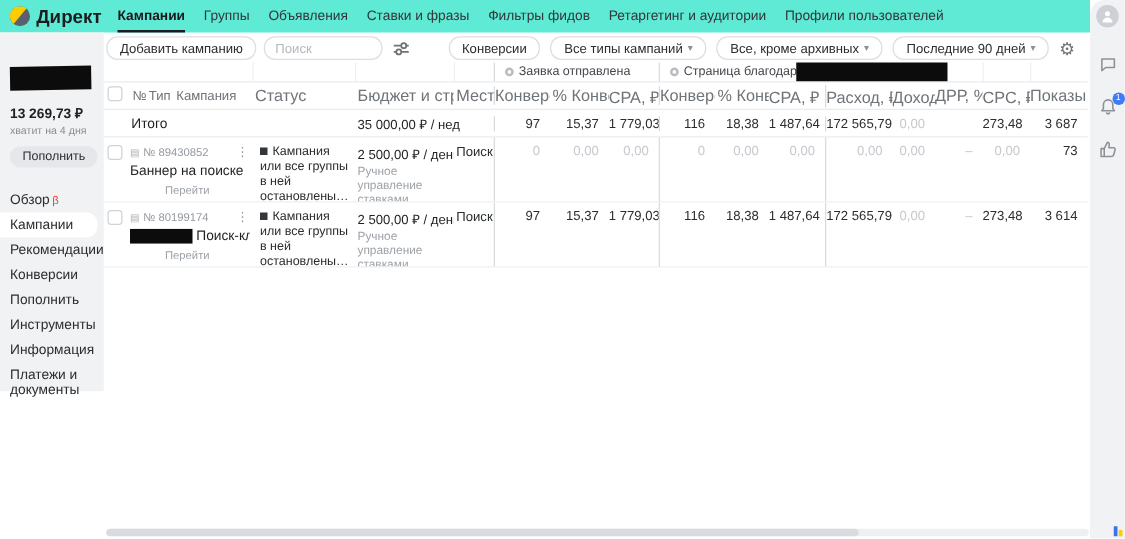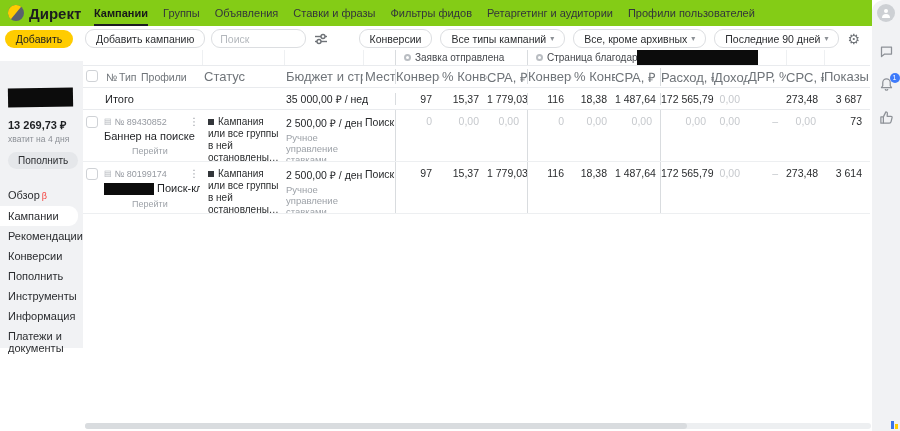--- a/index.html
+++ b/index.html
@@ -1,21 +1,21 @@
 <!DOCTYPE html>
 <html><head>
 <meta charset="utf-8">
 <style>
   * { margin:0; padding:0; box-sizing:border-box; }
   html,body { width:900px; height:431px; background:#fff; }
   .app { position:relative; width:900px; height:431px; overflow:hidden;
          font-family:"Liberation Sans", sans-serif; color:#25272a; background:#fff; }
 
   
-  .topbar { position:absolute; left:0; top:0; width:872px; height:26px; background:#84cc16;
+  .topbar { position:absolute; left:0; top:0; width:872px; height:26px; background:#5eead4;
             display:flex; align-items:center; }
   .logo { display:flex; align-items:center; gap:5px; padding-left:8px; width:86px; }
   .logo-text { font-size:15px; font-weight:700; color:#1b1d20; }
   .tabs { display:flex; align-items:center; gap:15px; margin-left:8px; height:26px; }
   .tab { font-size:11px; color:#33363a; cursor:pointer; height:26px; line-height:26px; white-space:nowrap; }
   .tab.active { font-weight:700; color:#17181a; border-bottom:2px solid #1b1d20; }
 
   
   .toolbar { position:absolute; left:85px; top:29px; width:775px; height:19px;
              display:flex; }
@@ -28,21 +28,21 @@
   .tune { margin-left:8px; cursor:pointer; display:flex; align-items:center; }
   .toolbar-right { margin-left:auto; display:flex; align-items:center; gap:8px; }
   .chev { font-size:8px; color:#8d9196; }
   .gear { font-size:14px; color:#6f7378; cursor:pointer; line-height:1; }
 
   .add-btn { position:absolute; left:5px; top:30px; width:68px; height:18px; background:#fc0;
              border:none; border-radius:9px; font-size:10.5px; color:#1b1d20; cursor:pointer;
              font-family:"Liberation Sans", sans-serif; }
 
   
-  .sidebar { position:absolute; left:0; top:26px; width:83px; height:287px; background:#f1f2f4;margin-top:35px; }
+  .sidebar { position:absolute; left:0; top:26px; width:83px; height:287px; background:#f1f2f4; }
   .balance { margin:56px 0 0 8px; font-size:11px; font-weight:700; color:#1e2023; }
   .balance-note { margin:2px 0 0 8px; font-size:8.5px; color:#8b8f95; }
   .topup { margin:8px 0 0 8px; height:17px; padding:0 10px; background:#e5e7ea; border:none;
            border-radius:9px; font-size:10px; color:#2b2d30; cursor:pointer;
            font-family:"Liberation Sans", sans-serif; }
   .menu { margin-top:16px; display:flex; flex-direction:column; }
   .menu-item { font-size:11px; color:#2b2d30; padding:4px 0 4px 8px; cursor:pointer; line-height:12px; }
   .menu-item.active { background:#fff; border-radius:0 9px 9px 0; margin-right:5px; }
   .beta { color:#f5403c; font-size:9px; margin-left:2px; }
 
@@ -243,21 +243,21 @@
         <div class="csep"></div>
         <div class="csep"></div>
     </div>
     <div class="redact" style="left:554px; top:0px; width:121px; height:15px;"></div>
 
     <div class="trow chead">
       <div><span class="chk"></span></div>
       <div class="cols-namegrp">
         <span class="w1">№</span>
         <span class="w2">Тип</span>
-        <span>Профили</span>
+        <span>Кампания</span>
       </div>
       <div class="hlab h-l">Статус</div>
       <div class="hlab h-l">Бюджет и стратегия</div>
       <div class="hlab h-l">Места</div>
       <div class="hlab h-r gsep">Конверсии</div>
       <div class="hlab h-l">% Конверсии</div>
       <div class="hlab h-r">CPA, ₽</div>
       <div class="hlab h-r gsep">Конверсии</div>
       <div class="hlab h-l">% Конверсии</div>
       <div class="hlab h-r">CPA, ₽</div>

